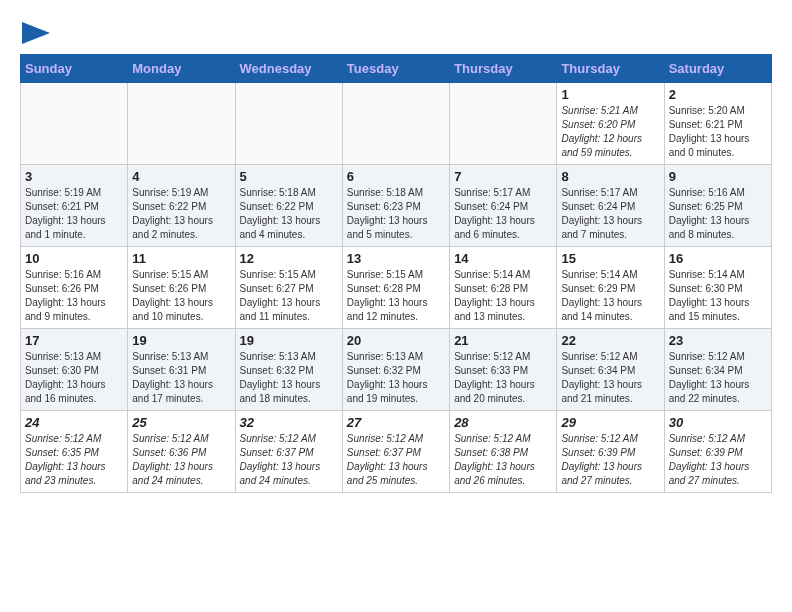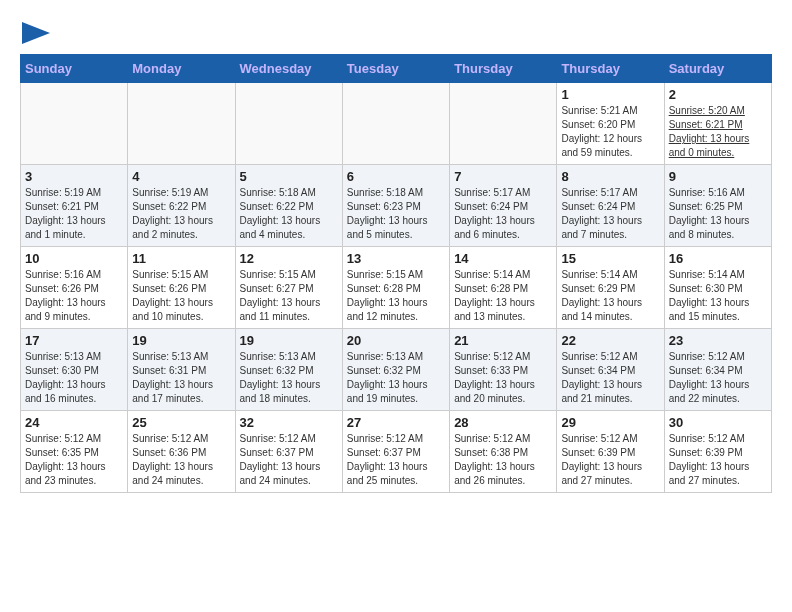--- a/index.html
+++ b/index.html
@@ -72,21 +72,21 @@
     .calendar tr:nth-child(odd) td:not(.empty) {
       background: #fff;
     }
     .calendar tr:nth-child(even) td:not(.empty) {
       background: #f0f4f8;
     }
     .week-row-1 td { background: #fff; }
     .week-row-2 td { background: #f0f4f8; }
     .week-row-3 td { background: #fff; }
     .week-row-4 td { background: #f0f4f8; }
-    .week-row-5 td { background: #fff; }
+    .week-row-5 td { background: #fff; font-style: italic; }
     td.empty { background: #f9f9f9 !important; }
   </style>
 </head>
 <body>
 
 <div class="header">
   <div class="logo">
     <div>
       <div style="display:flex;align-items:center;">
         <div style="font-size:22px;font-weight:bold;color:#1a5fa8;line-height:1.1;">
@@ -119,28 +119,28 @@
   </thead>
   <tbody id="calendar-body">
       <tr class="week-row-1">
         <td class="empty"></td>
         <td class="empty"></td>
         <td class="empty"></td>
         <td class="empty"></td>
         <td class="empty"></td>
         <td>
           <span class="day-num">1</span>
-          <div class="day-info" style="white-space: pre-line;">Sunrise: 5:21 AM
+          <div class="day-info" style="white-space: pre-line; font-style: italic;">Sunrise: 5:21 AM
 Sunset: 6:20 PM
 Daylight: 12 hours
 and 59 minutes.</div>
         </td>
         <td>
           <span class="day-num">2</span>
-          <div class="day-info" style="white-space: pre-line; text-decoration: underline;">Sunrise: 5:20 AM
+          <div class="day-info" style="white-space: pre-line;">Sunrise: 5:20 AM
 Sunset: 6:21 PM
 Daylight: 13 hours
 and 0 minutes.</div>
         </td>
       </tr>
       <tr class="week-row-2">
         <td>
           <span class="day-num">3</span>
           <div class="day-info" style="white-space: pre-line;">Sunrise: 5:19 AM
 Sunset: 6:21 PM

